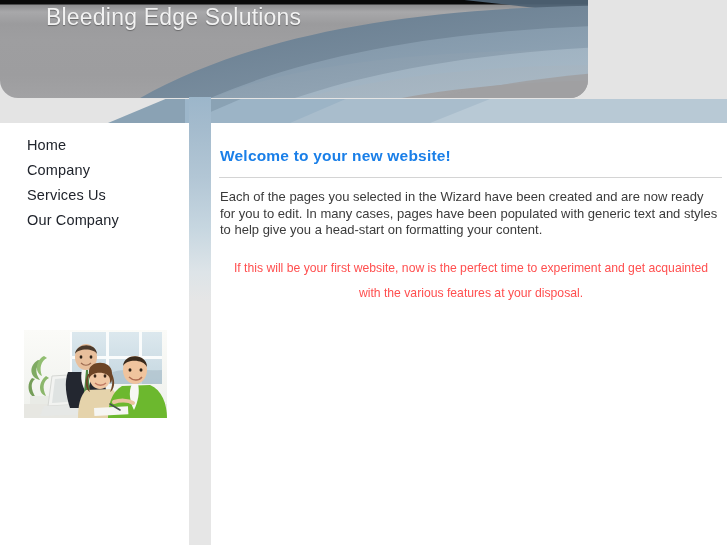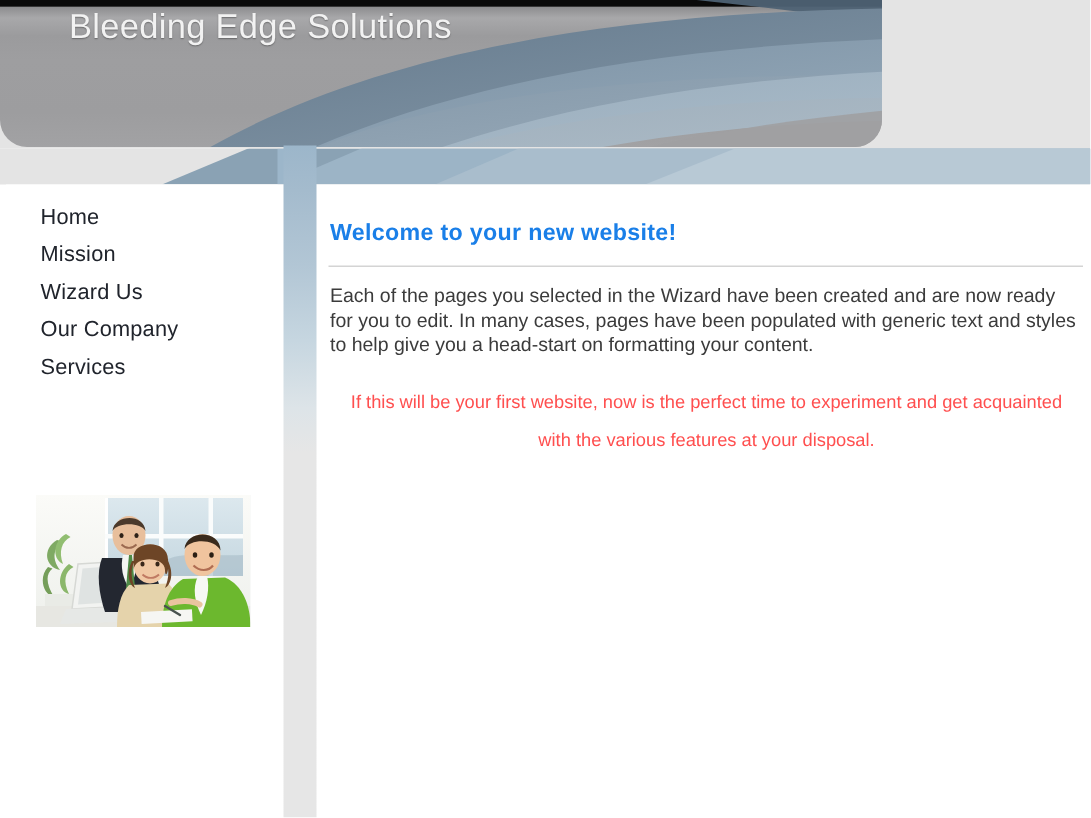--- a/index.html
+++ b/index.html
@@ -229,24 +229,23 @@
     <path d="M430,24 L500,-4 L727,-4 L727,24 Z" fill="#b8c9d5"></path>
     <rect x="185" y="0" width="22" height="24" fill="#9cb6ca"></rect>
   </svg>
 </div>
 
 <div id="page">
 
   <div id="sidebar">
     <nav id="nav">
       <a class="nav-item" href="#">Home</a>
-      <a class="nav-item" href="#">Mission</a>
-      <a class="nav-item" href="#">Wizard Us</a>
+      <a class="nav-item" href="#">Company</a>
+      <a class="nav-item" href="#">Services Us</a>
       <a class="nav-item" href="#">Our Company</a>
-      <a class="nav-item" href="#">Services</a>
     </nav>
 
     <div id="sidebar-photo">
       <svg width="143" height="88" viewBox="0 0 143 88">
         <defs>
           <linearGradient id="wall" x1="0" y1="0" x2="0" y2="1">
             <stop offset="0" stop-color="#fbfbf8"></stop>
             <stop offset="1" stop-color="#eef0ec"></stop>
           </linearGradient>
           <linearGradient id="winG" x1="0" y1="0" x2="0" y2="1">

